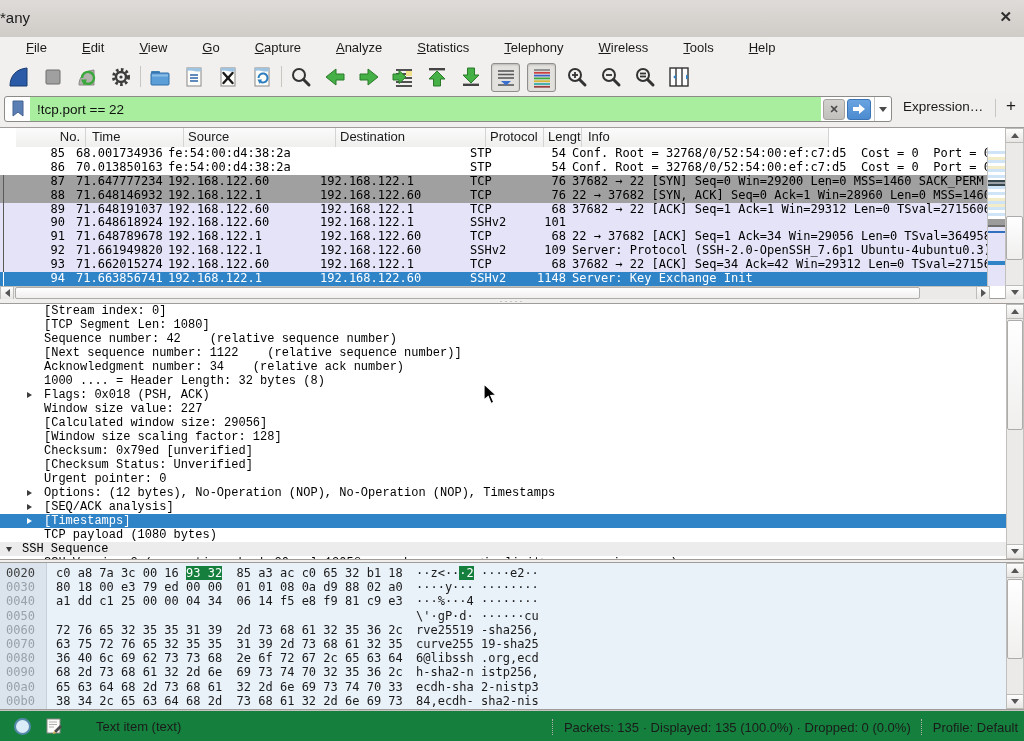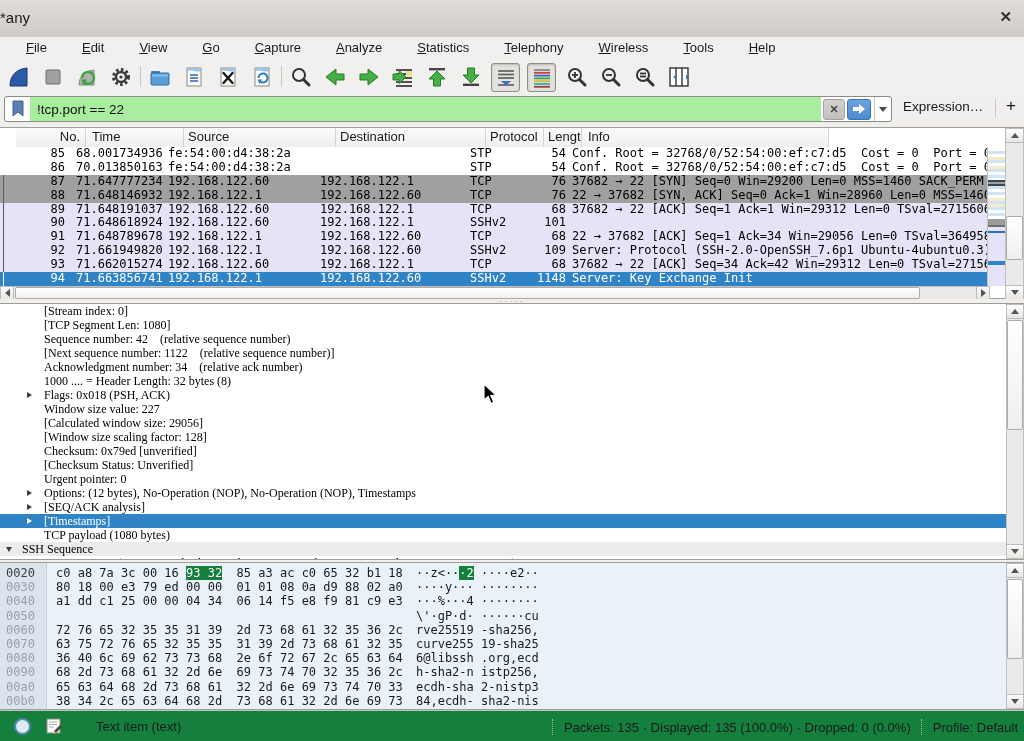--- a/index.html
+++ b/index.html
@@ -90,21 +90,21 @@
   .plist-hscroll{position:absolute;left:0;top:158px;width:990px;height:14px;}
 
   
   .splitter{position:absolute;left:0;top:299px;width:1024px;height:4px;background:#f0efed;
     display:flex;align-items:center;justify-content:center;}
   .splitter .dots{color:#9a9895;font-size:9px;letter-spacing:2px;line-height:3px;}
 
   
   .details{position:absolute;left:0;top:303px;width:1024px;height:257px;background:#ffffff;
     border-top:1px solid #9f9c99;border-bottom:1px solid #9f9c99;box-sizing:border-box;overflow:hidden;
-    font-family:Liberation Serif, serif;font-size:12px;color:#000;}
+    font-family:Liberation Mono, monospace;font-size:12px;color:#000;}
   .dline{position:relative;height:14px;line-height:14px;white-space:pre;overflow:hidden;}
   .dline.shaded{background:#ececec;}
   .dline.sel{background:#2f83c7;color:#ffffff;}
   .dline .txt{position:absolute;top:0;}
   .tri-r{position:absolute;top:4px;width:0;height:0;border-top:3.5px solid transparent;
     border-bottom:3.5px solid transparent;border-left:5px solid #3c3c3c;}
   .tri-d{position:absolute;top:5px;width:0;height:0;border-left:3.5px solid transparent;
     border-right:3.5px solid transparent;border-top:5px solid #3c3c3c;}
   .dline.sel .tri-r{border-left-color:#ffffff;}
   .details-vscroll{position:absolute;left:1006px;top:0;width:18px;height:255px;}

